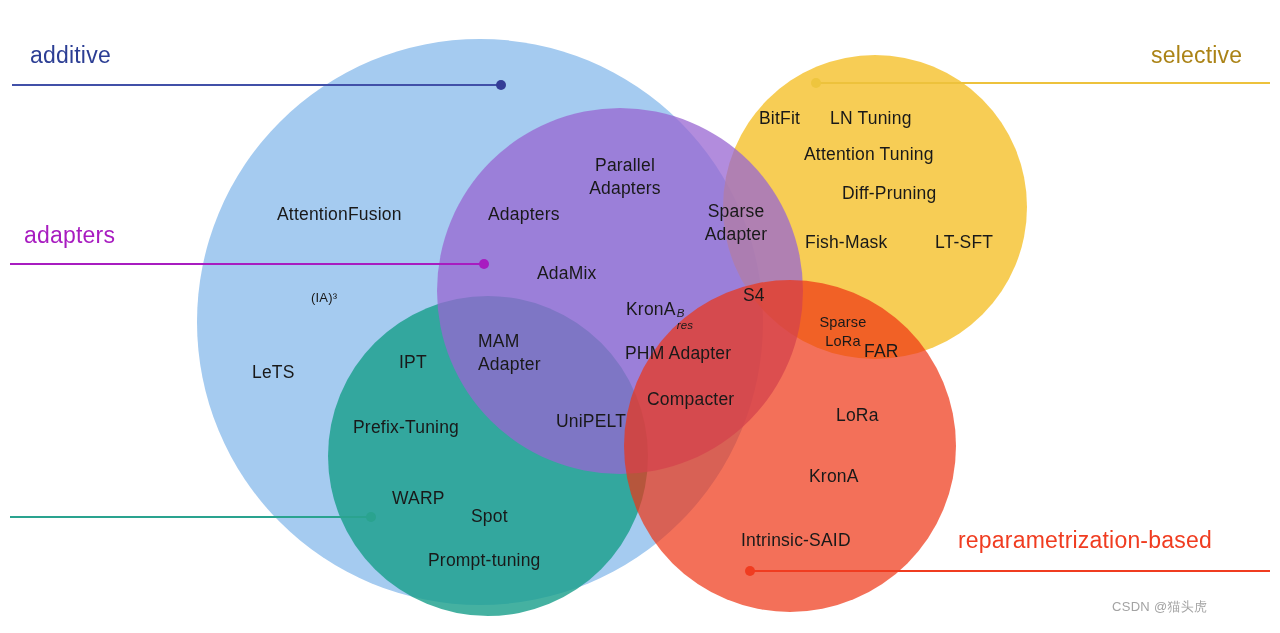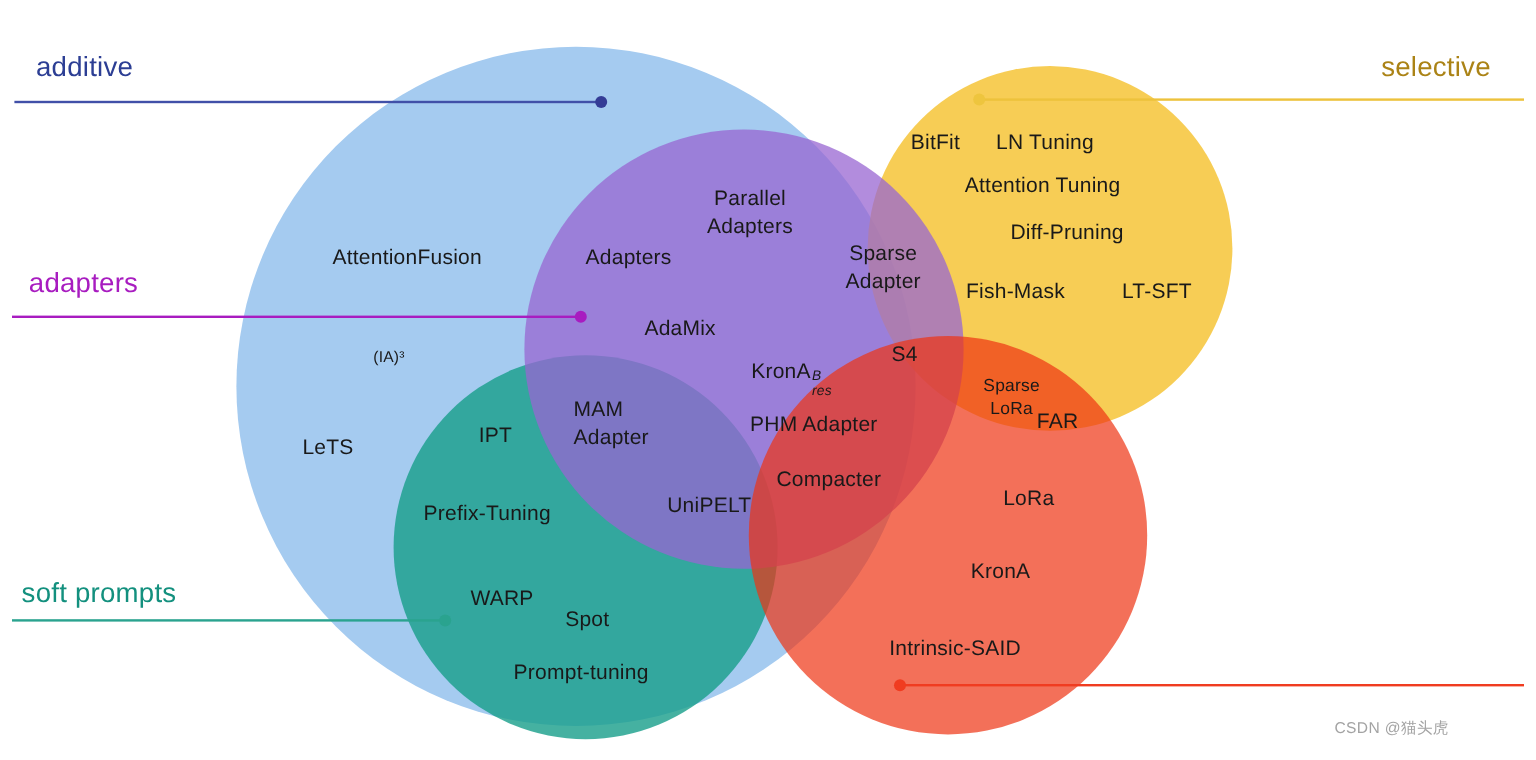--- a/index.html
+++ b/index.html
@@ -47,24 +47,24 @@
   <div class="cat-dot" style="left:496px;top:80px;background:#343c96;"></div>
 
   <div class="cat-label" style="left:1151px;top:42px;color:#ab8316;">selective</div>
   <div class="cat-line" style="left:818px;top:82px;width:452px;background:#edc23c;"></div>
   <div class="cat-dot" style="left:811px;top:78px;background:#eec53e;"></div>
 
   <div class="cat-label" style="left:24px;top:222px;color:#a81cc0;">adapters</div>
   <div class="cat-line" style="left:10px;top:263px;width:471px;background:#a81cc0;"></div>
   <div class="cat-dot" style="left:479px;top:259px;background:#a81cc0;"></div>
 
-  <div class="cat-label" style="left:18px;top:481px;color:#13907e;">soft prompts</div>
   <div class="cat-line" style="left:10px;top:516px;width:358px;background:#2aa38f;"></div>
   <div class="cat-dot" style="left:366px;top:512px;background:#2aa38f;"></div>
 
+  <div class="cat-label" style="left:958px;top:527px;color:#f03c20;">reparametrization-based</div>
   <div class="cat-line" style="left:752px;top:570px;width:518px;background:#f03c20;"></div>
   <div class="cat-dot" style="left:745px;top:566px;background:#f03c20;"></div>
 
   <div class="label" style="left:277px;top:203px;">AttentionFusion</div>
   <div class="label" style="left:311px;top:290px;font-size:13px;">(IA)³</div>
   <div class="label" style="left:252px;top:361px;">LeTS</div>
 
   <div class="label center" style="left:570px;top:154px;width:110px;">Parallel
 Adapters</div>
   <div class="label" style="left:488px;top:203px;">Adapters</div>

